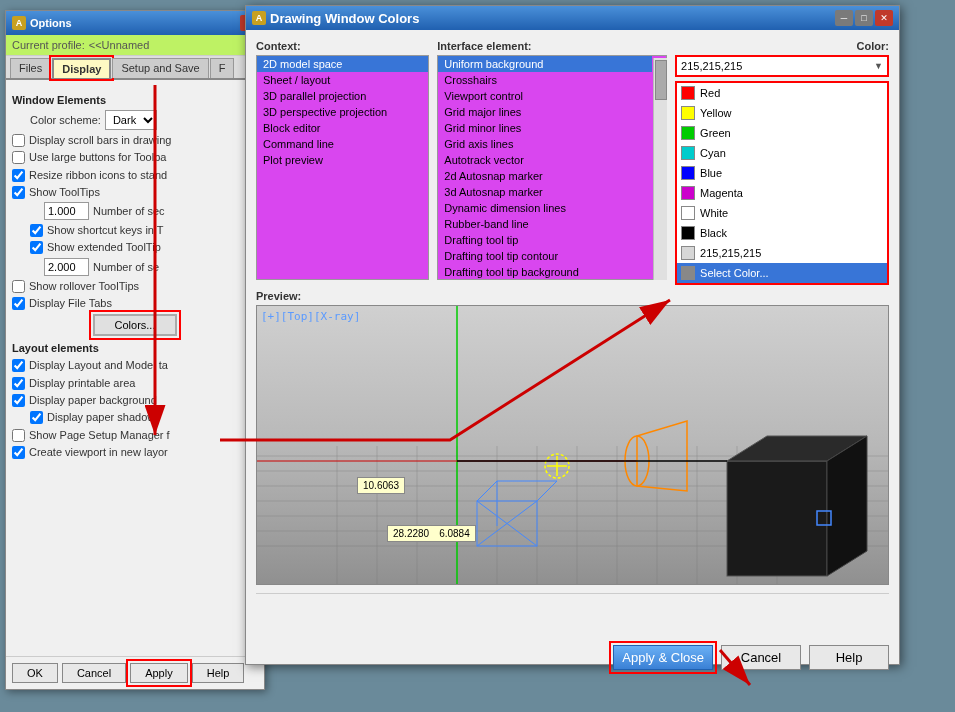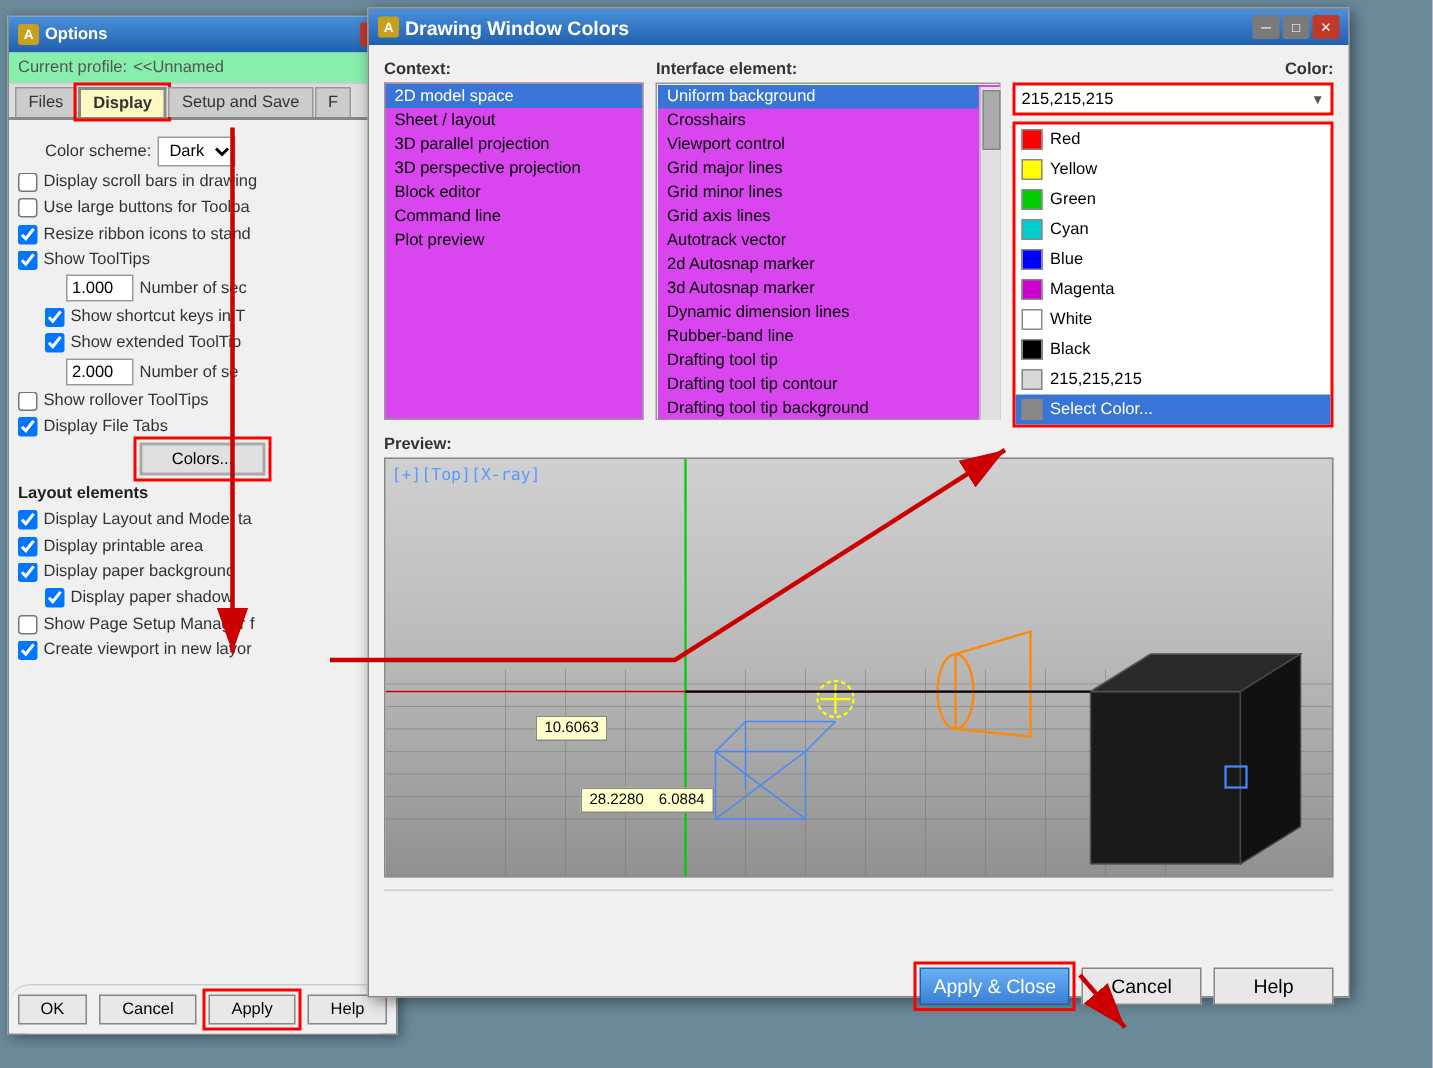--- a/index.html
+++ b/index.html
@@ -65,21 +65,21 @@
       display: flex;
       align-items: center;
       justify-content: center;
       border-radius: 2px;
     }
 
     .options-profile-bar {
       display: flex;
       align-items: center;
       padding: 4px 6px;
-      background: #86efac;
+      background: #bef264;
       border-bottom: 1px solid #ccc;
       font-size: 11px;
     }
     .options-profile-bar span {
       color: #555;
     }
     .options-profile-name {
       color: #333;
       margin-left: 4px;
     }
@@ -412,26 +412,25 @@
       outline-offset: 2px;
     }
 
     
     .options-footer {
       position: absolute;
       bottom: 0;
       left: 0;
       right: 0;
       display: flex;
-      justify-content: space-between;
+      justify-content: flex-start;
       gap: 4px;
       padding: 6px;
       border-top: 1px solid #ccc;
       background: #f0f0f0;
-      border-radius: 14px;
     }
     .opt-footer-btn {
       padding: 3px 14px;
       font-size: 11px;
       border: 1px solid #888;
       background: #e8e8e8;
       cursor: pointer;
     }
     .opt-footer-btn.apply-btn {
       outline: 2px solid red;
@@ -466,20 +465,21 @@
   </div>
 
   <div class="options-tabs">
     <div class="options-tab">Files</div>
     <div class="options-tab active">Display</div>
     <div class="options-tab">Setup and Save</div>
     <div class="options-tab">F</div>
   </div>
 
   <div class="options-content">
+    <div class="section-header">Window Elements</div>
 
     <div class="form-row indent">
       <label>Color scheme:</label>
       <select class="inline-select">
         <option>Dark</option>
       </select>
     </div>
 
     <div class="checkbox-row">
       <input type="checkbox" style="">

